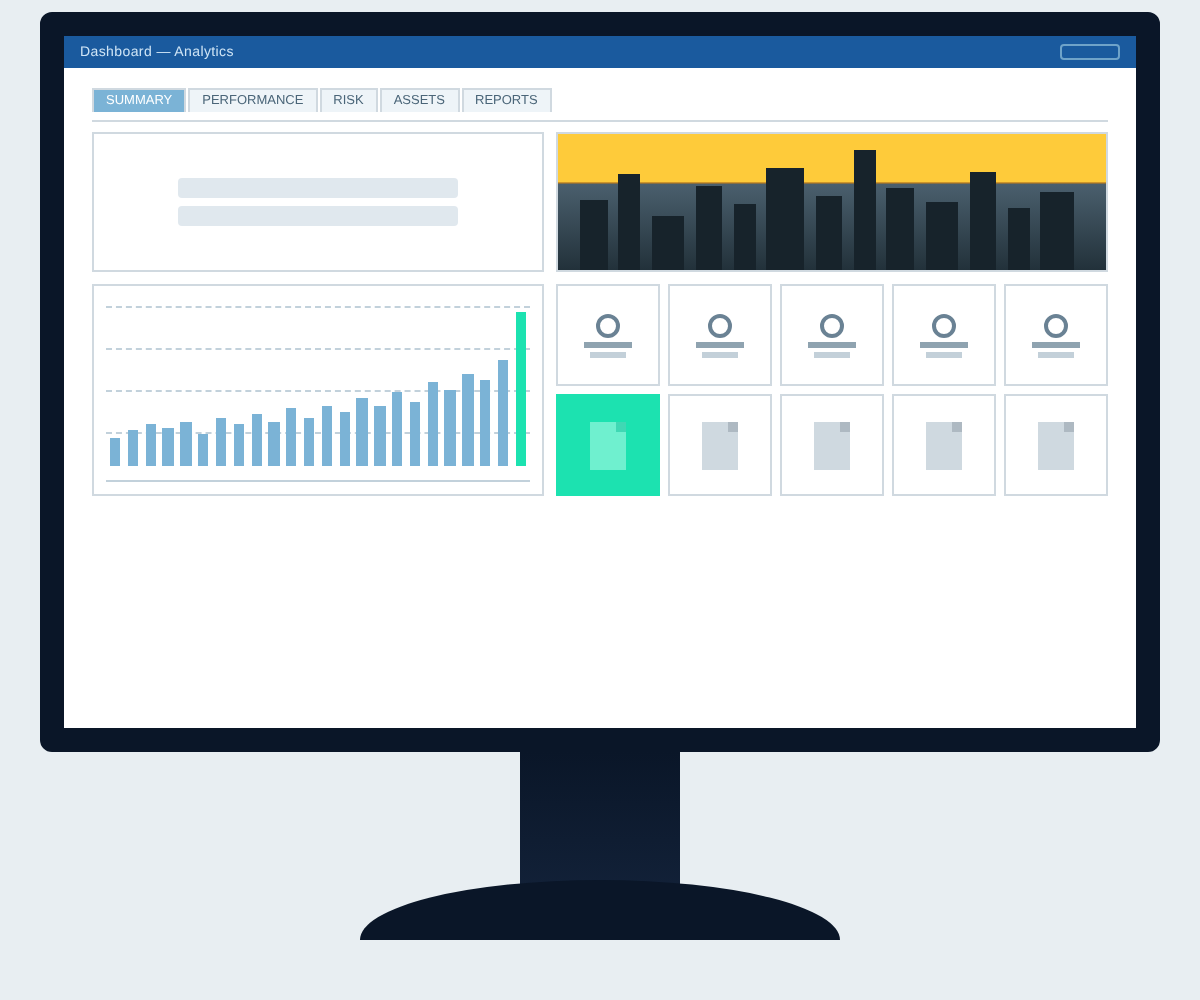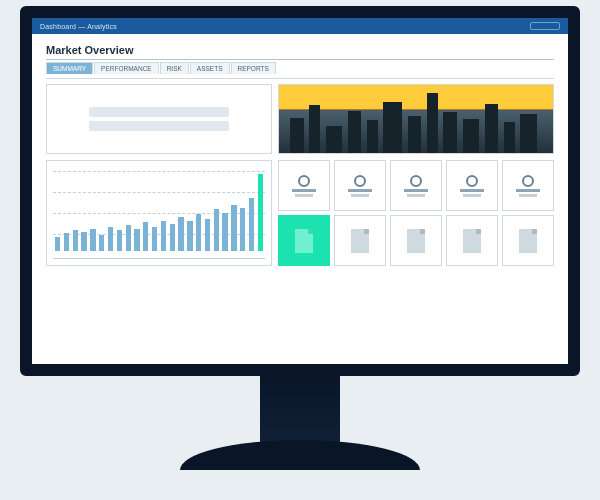--- a/index.html
+++ b/index.html
@@ -44,21 +44,20 @@
 </head>
 <body>
 
 <div class="monitor">
  <div class="screen">
   <div class="topbar">
     <span class="brand">Dashboard — Analytics</span>
     <span class="right-btn"></span>
   </div>
   <div class="content">
-    <div class="page-title">Market Overview</div>
     <div class="tabrow" id="tabrow">
           <div class="tab active">SUMMARY</div>
           <div class="tab">PERFORMANCE</div>
           <div class="tab">RISK</div>
           <div class="tab">ASSETS</div>
           <div class="tab">REPORTS</div>
         </div>
     <div class="divider"></div>
 
     <div class="row1">

